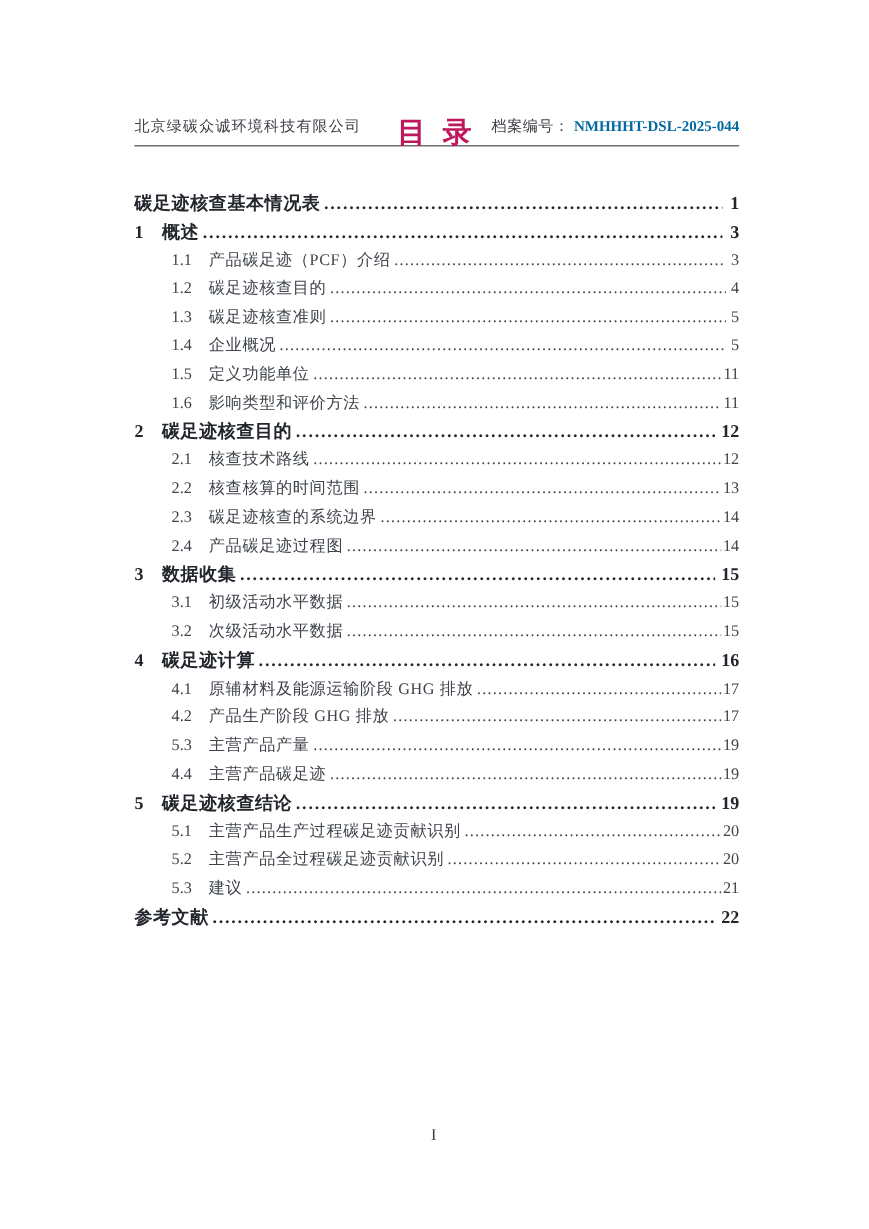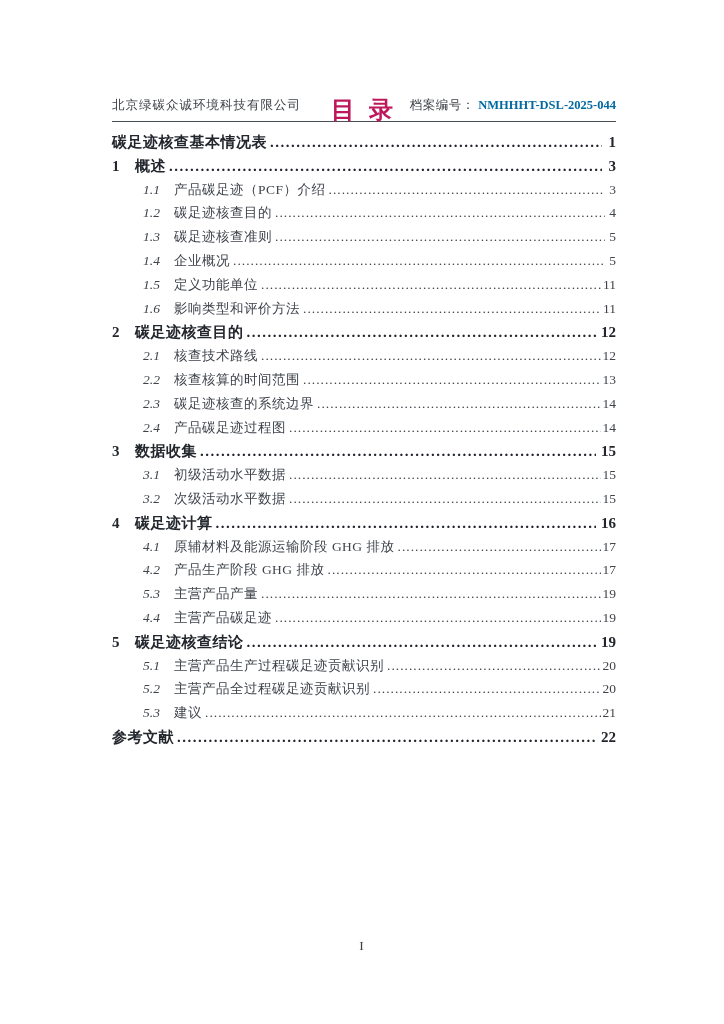--- a/index.html
+++ b/index.html
@@ -61,22 +61,22 @@
     font-size: 15px;
     font-weight: bold;
     color: #23272d;
   }
   .toc-row.lvl2 {
     font-size: 13.5px;
     color: #3f444b;
     padding-left: 31px;
   }
   .lvl1 .num { flex: none; width: 23px; }
-  .lvl2 .num { flex: none; width: 31px; font-style: italic; }
-  .t { flex: none; letter-spacing: 0.5px; }
+  .lvl2 .num { flex: none; width: 31px; }
+  .t { flex: none; letter-spacing: 0.5px; margin-top: 27px; }
   .leader {
     flex: 1;
     overflow: hidden;
     white-space: nowrap;
     margin: 0 2px 0 3px;
   }
   .leader::after {
     content: "..................................................................................................................................................................................................................................................................";
     letter-spacing: 1.5px;
   }

